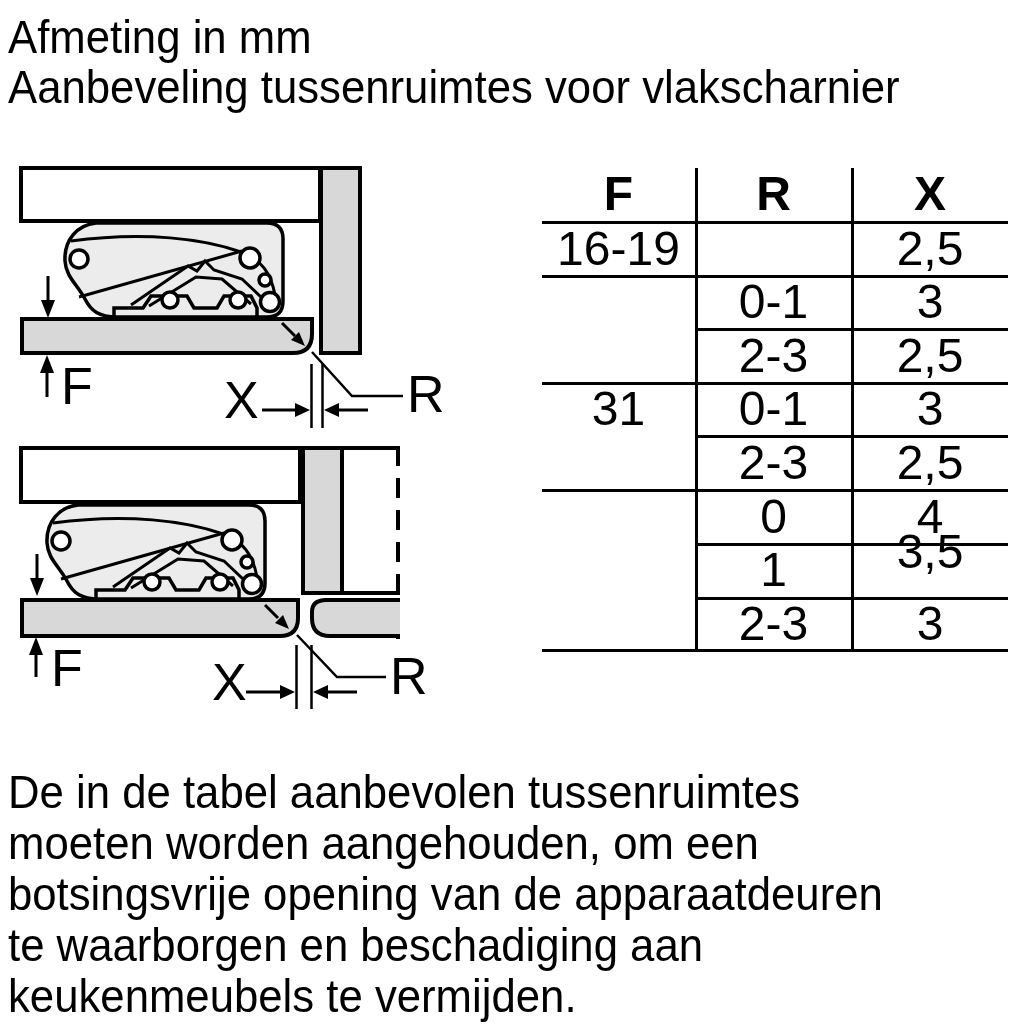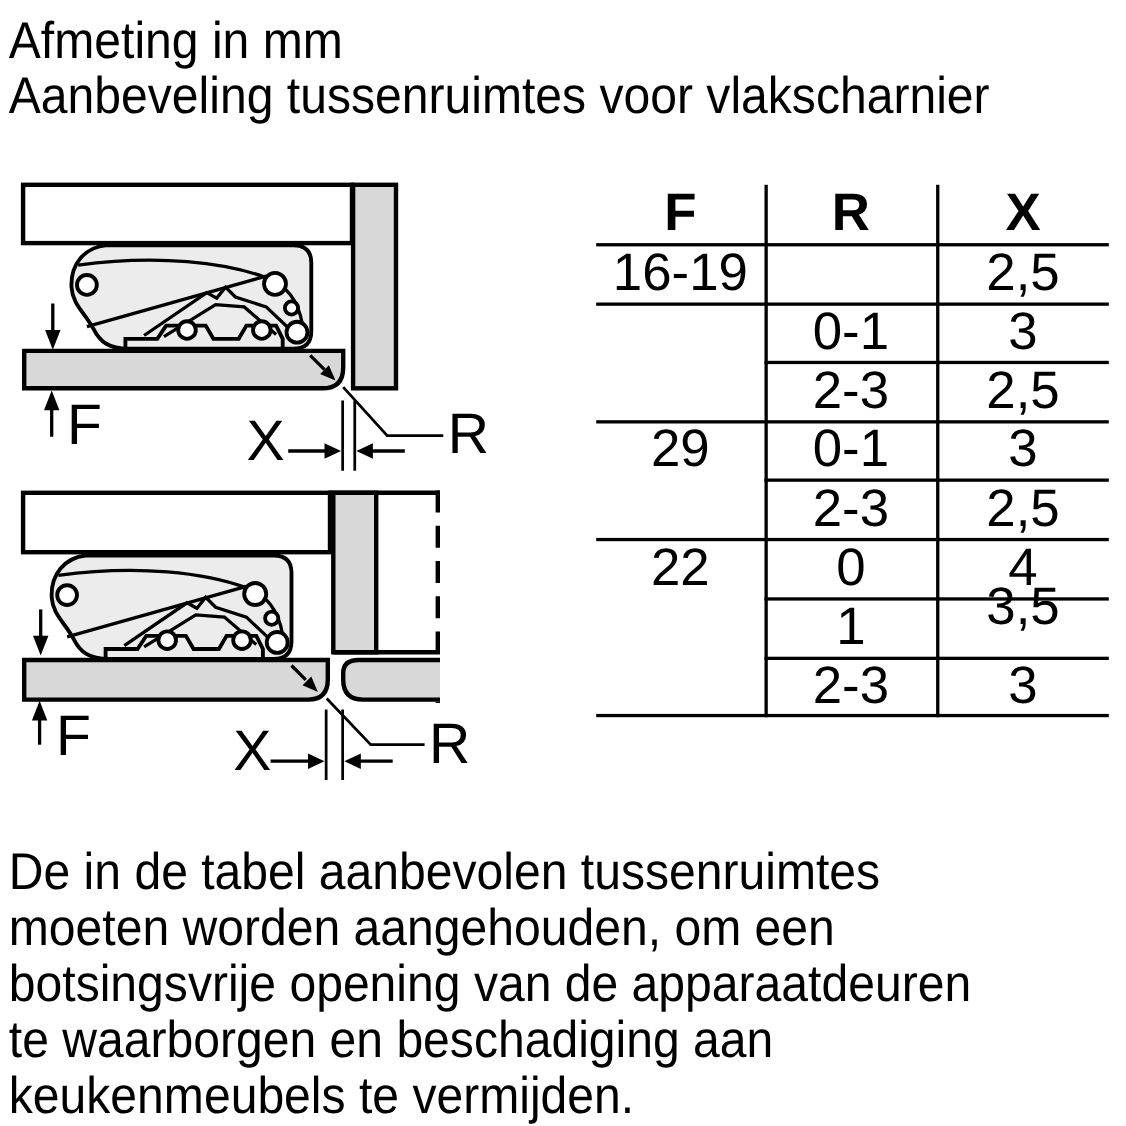--- a/index.html
+++ b/index.html
@@ -133,28 +133,27 @@
 
   <div class="cell colF" style="top:222px">16-19</div>
   <div class="cell colX" style="top:222px">2,5</div>
 
   <div class="cell colR" style="top:275px">0-1</div>
   <div class="cell colX" style="top:275px">3</div>
 
   <div class="cell colR" style="top:329px">2-3</div>
   <div class="cell colX" style="top:329px">2,5</div>
 
-  <div class="cell colF" style="top:382px">29</div>
+  <div class="cell colF" style="top:382px">31</div>
   <div class="cell colR" style="top:382px">0-1</div>
   <div class="cell colX" style="top:382px">3</div>
 
   <div class="cell colR" style="top:436px">2-3</div>
   <div class="cell colX" style="top:436px">2,5</div>
 
-  <div class="cell colF" style="top:490px">22</div>
   <div class="cell colR" style="top:490px">0</div>
   <div class="cell colX" style="top:490px">4</div>
 
   <div class="cell colR" style="top:543px">1</div>
   <div class="cell colX" style="top:525px">3,5</div>
 
   <div class="cell colR" style="top:597px">2-3</div>
   <div class="cell colX" style="top:597px">3</div>
 
   <div class="paragraph">

